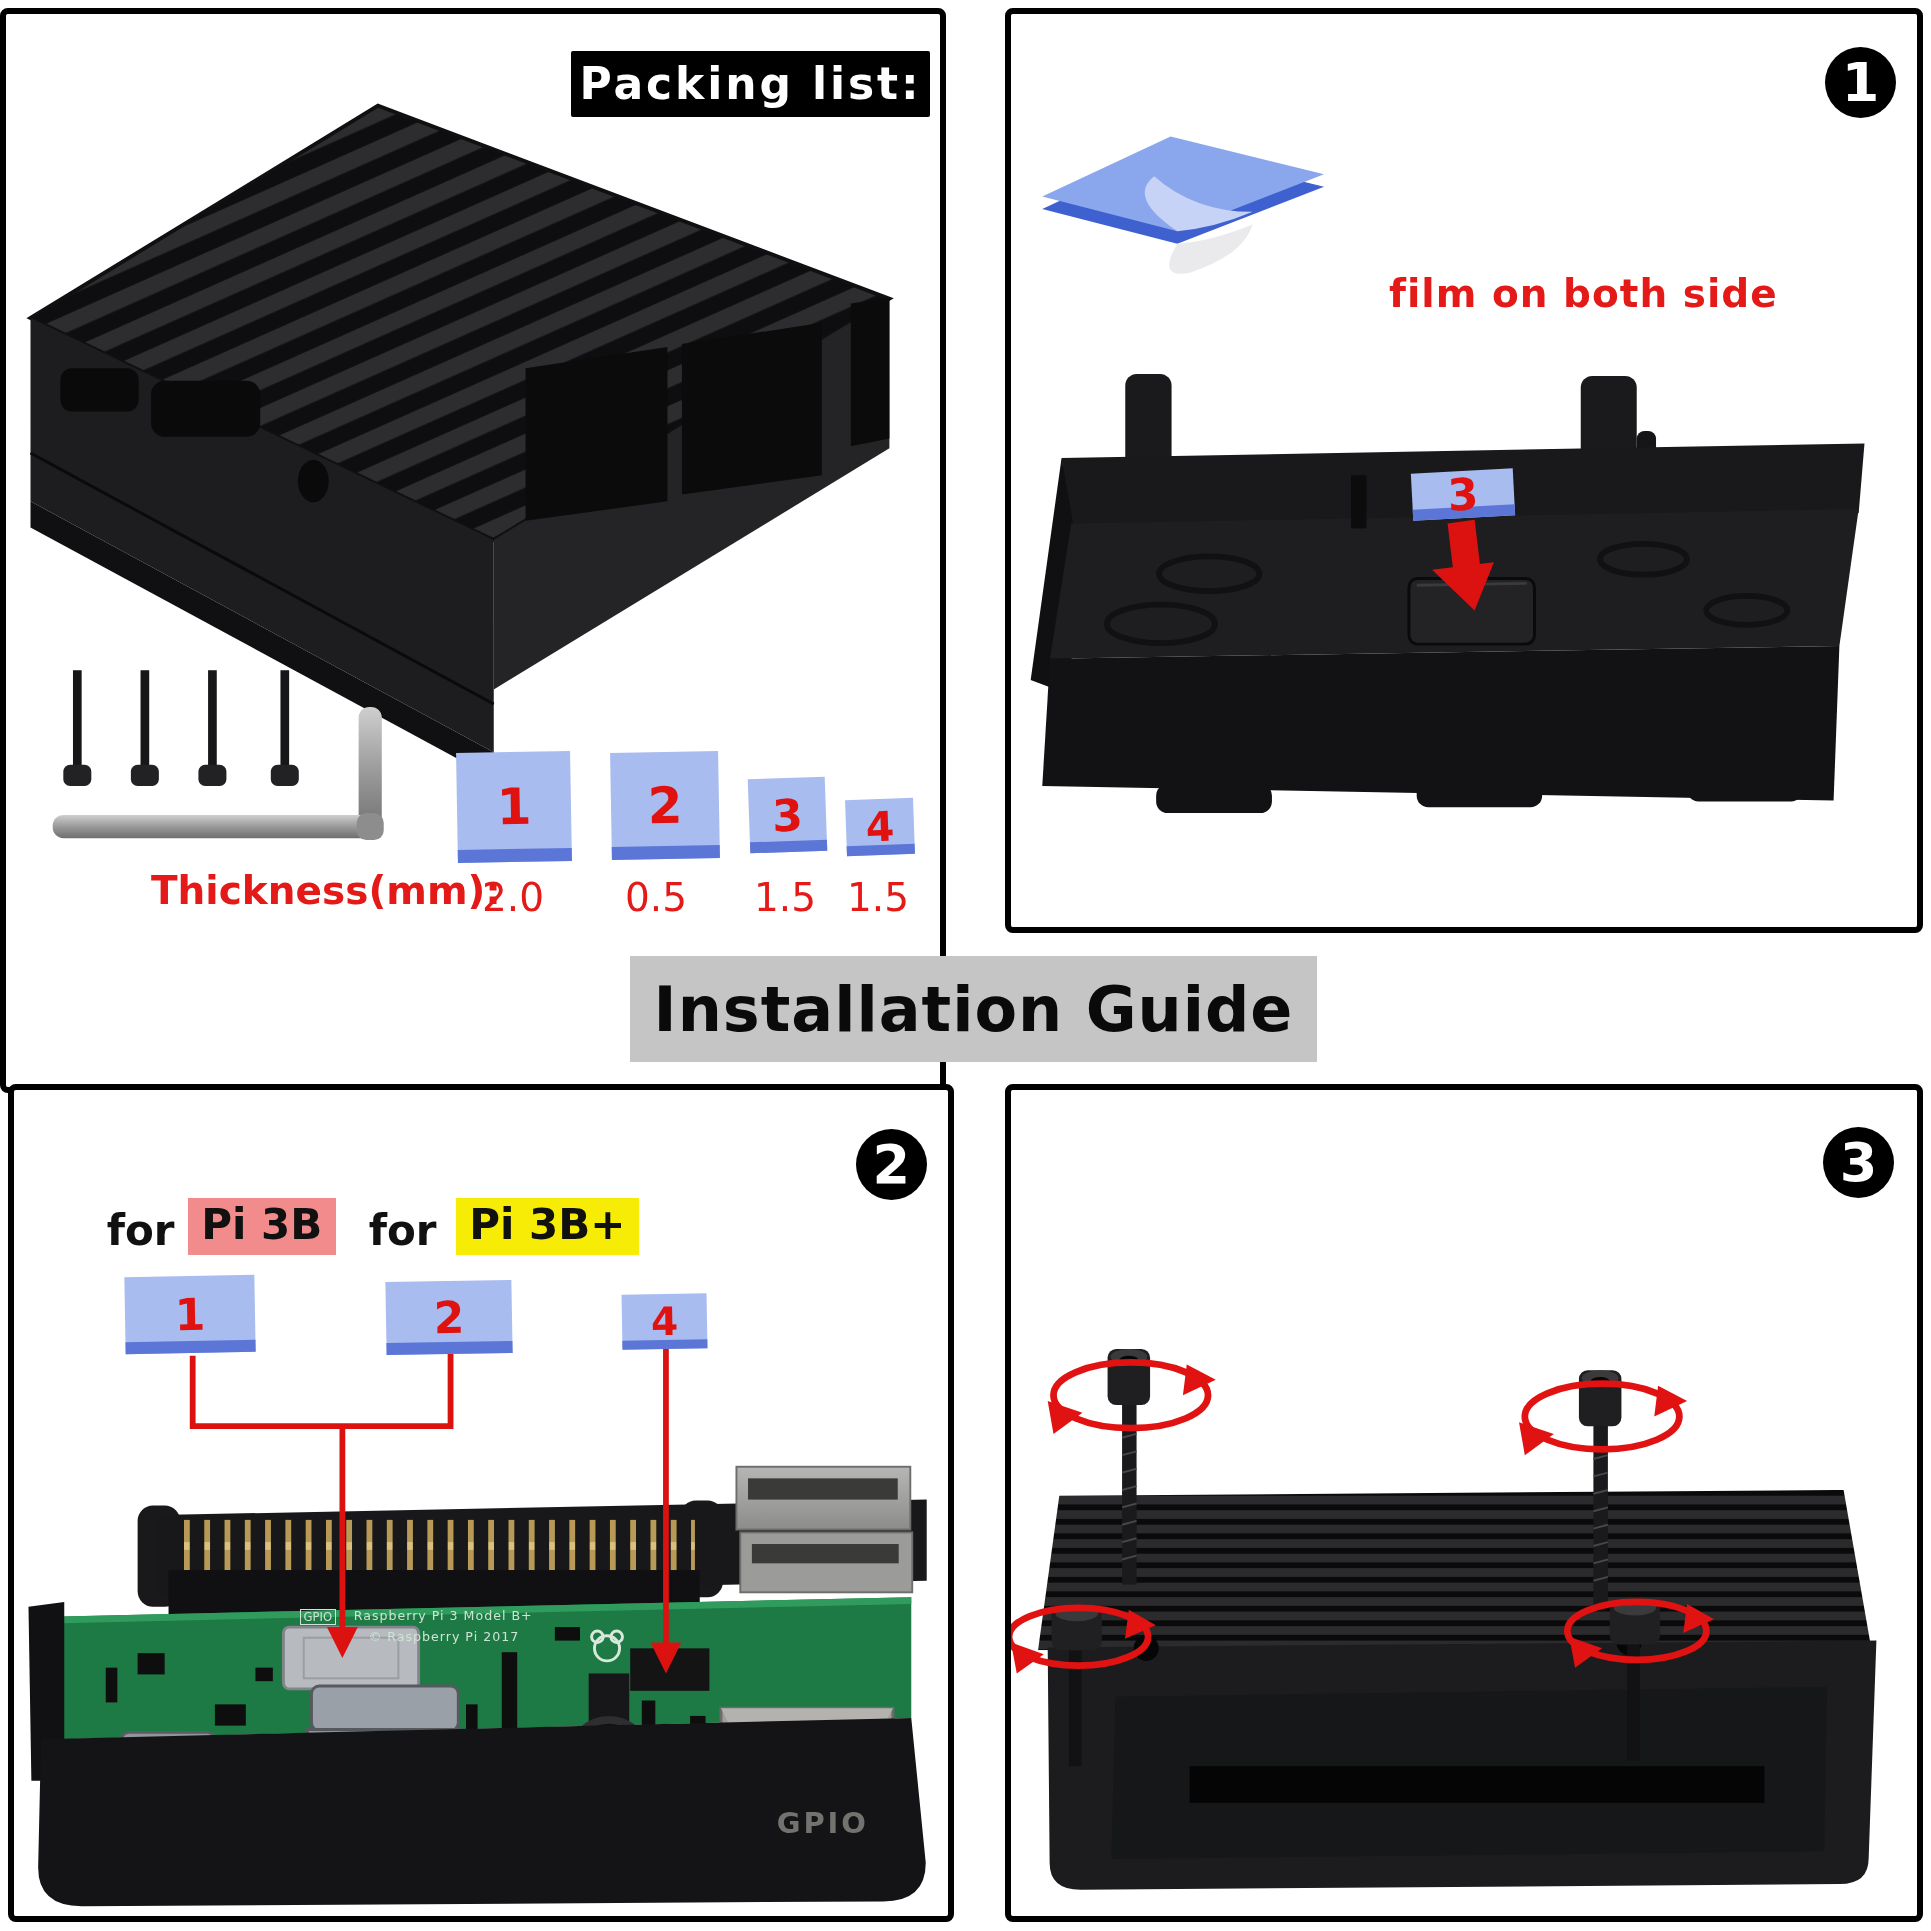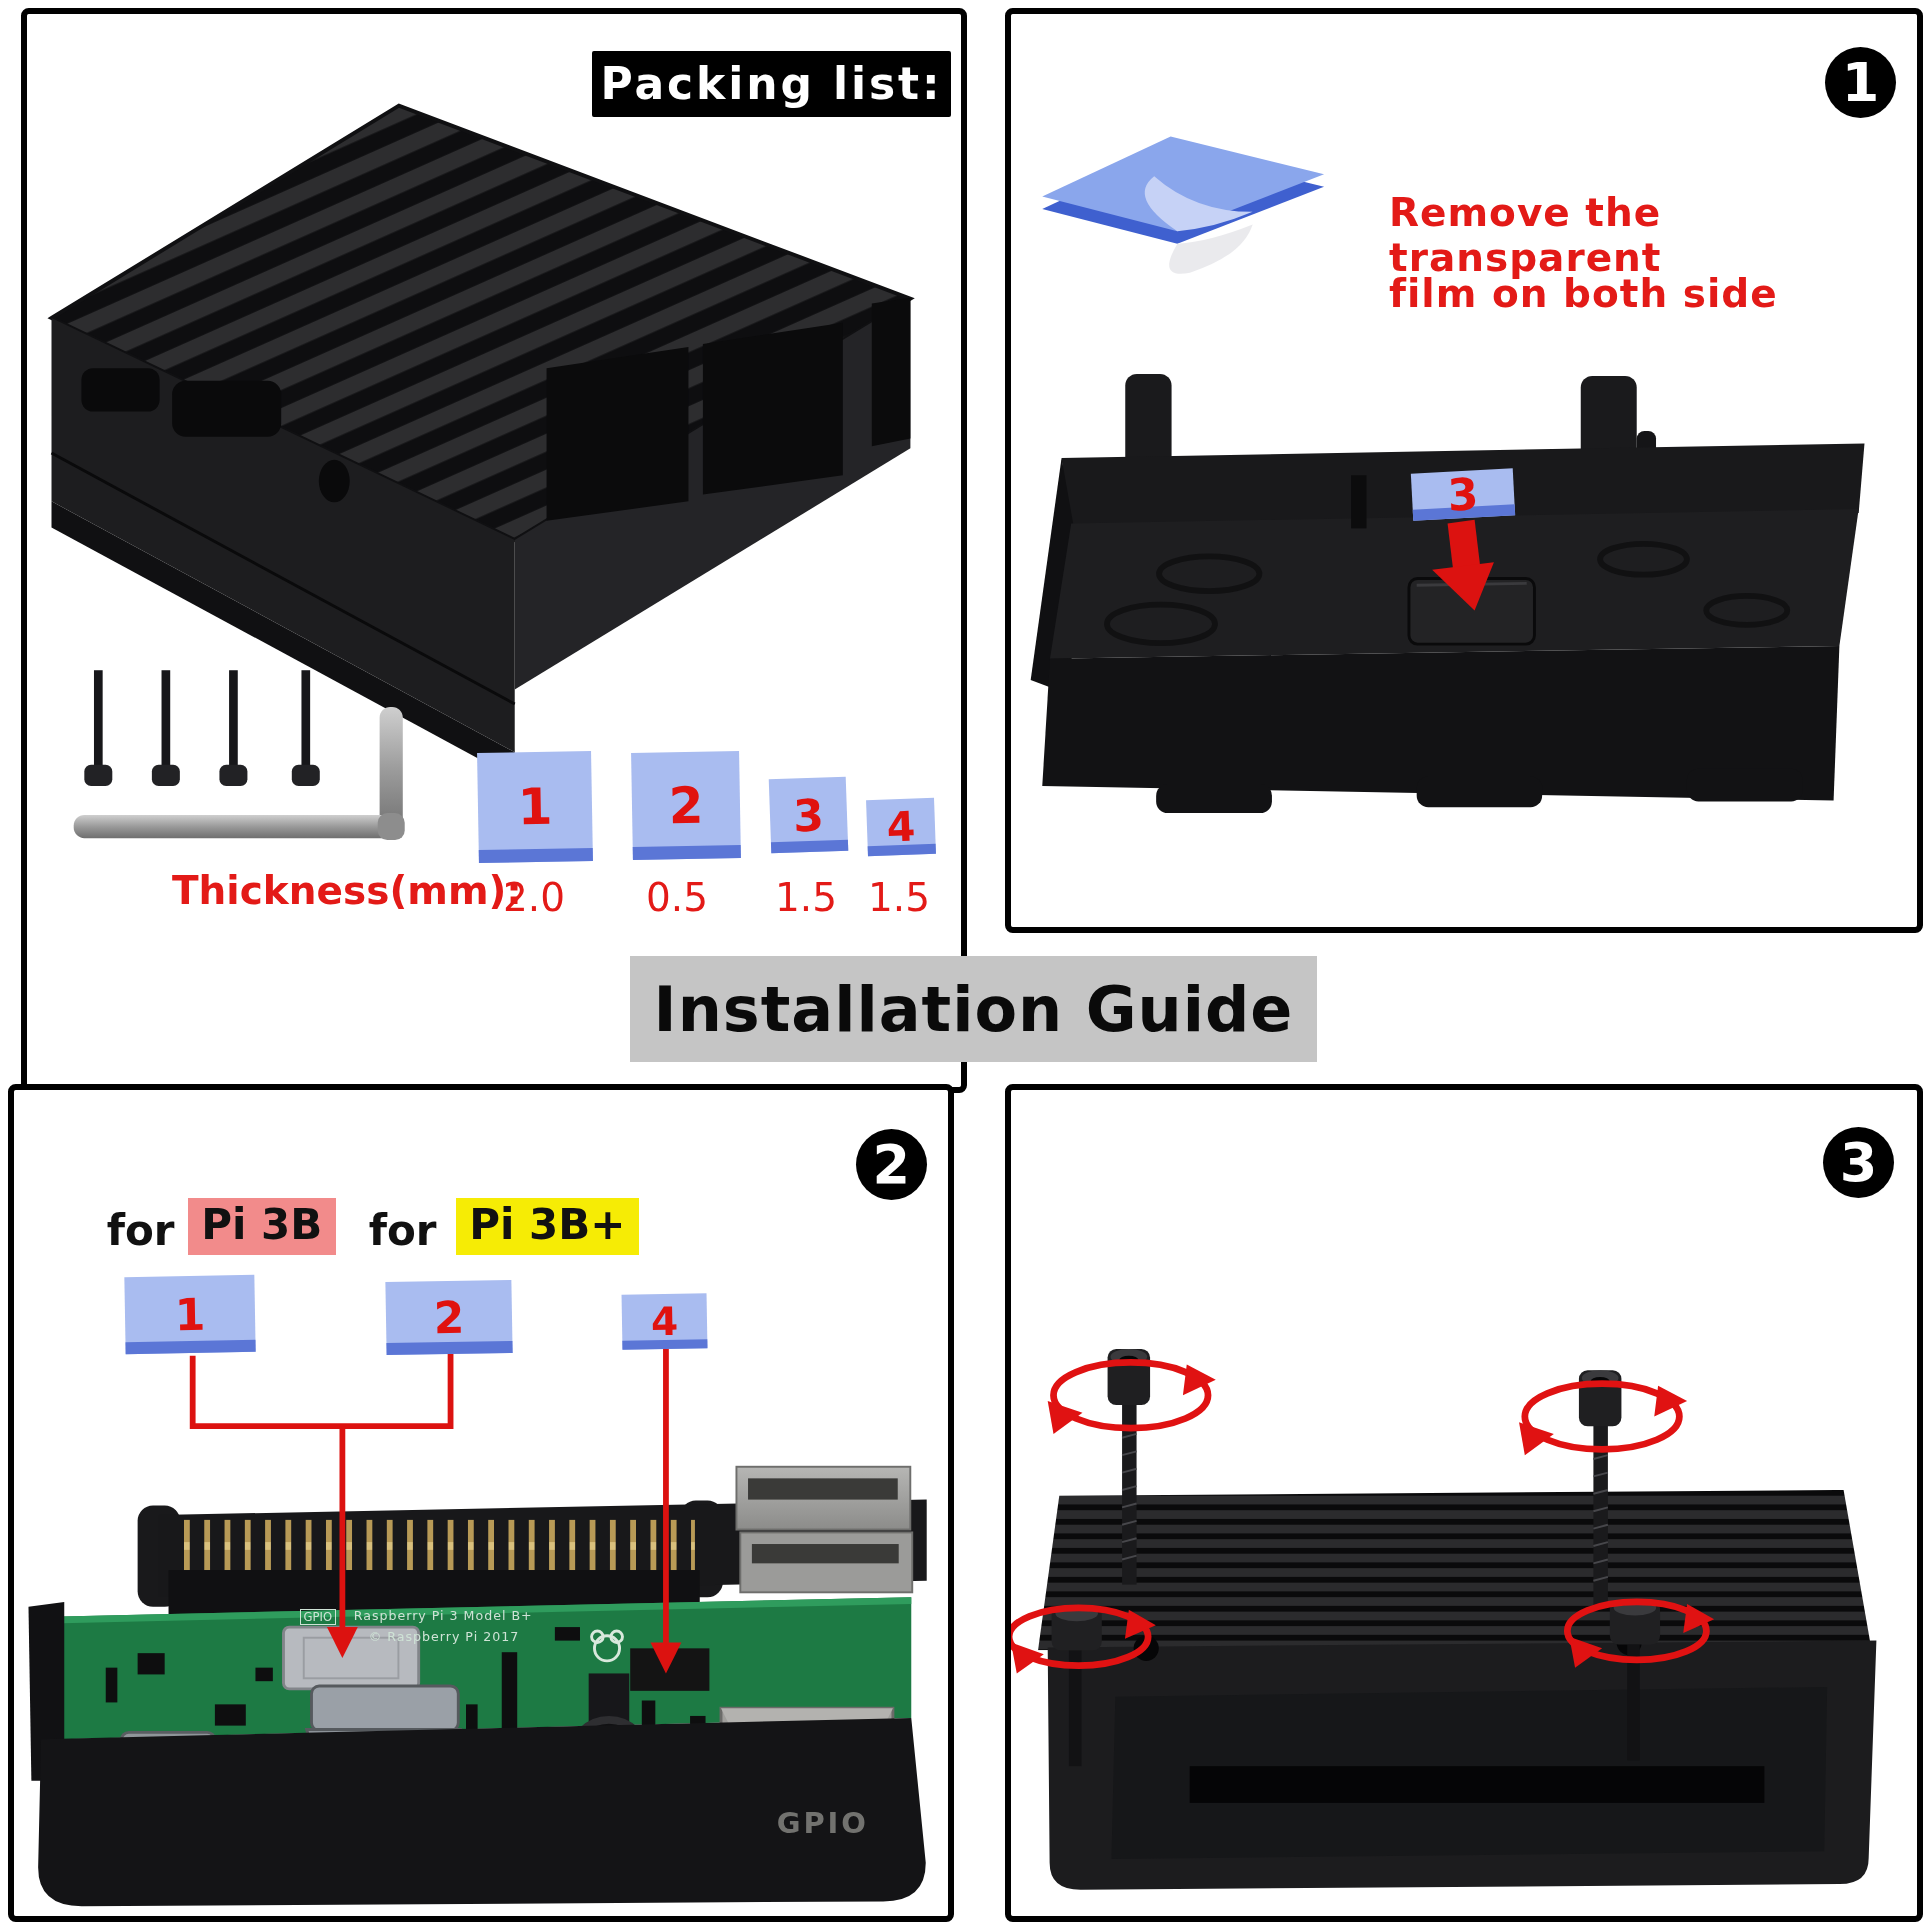--- a/index.html
+++ b/index.html
@@ -1,20 +1,20 @@
 <!DOCTYPE html>
 <html><head>
 <meta charset="utf-8">
 <style>
   html,body{margin:0;padding:0;background:#ffffff;}
   .canvas{position:relative;width:1931px;height:1931px;background:#ffffff;overflow:hidden;
           font-family:"DejaVu Sans","Liberation Sans",sans-serif;}
   .abs{position:absolute;}
   .panel{position:absolute;border:6.8px solid #000;border-radius:7.7px;background:#fff;box-sizing:border-box;}
-  #panel-tl{left:21px;top:7.7px;width:946px;height:1085px;padding-left:29px;}
+  #panel-tl{left:0;top:7.7px;width:946px;height:1085px;padding-left:29px;}
   #panel-tr{left:1005px;top:7.7px;width:918px;height:925px;}
   #panel-bl{left:7.7px;top:1084px;width:946px;height:838px;}
   #panel-br{left:1005px;top:1084px;width:918px;height:838px;}
   .layer{position:absolute;inset:0;}
   .step-badge{position:absolute;width:71px;height:71px;border-radius:50%;background:#000;color:#fff;
       display:flex;align-items:center;justify-content:center;font-size:54px;font-weight:bold;}
   .packing-badge{position:absolute;left:565px;top:37px;width:359px;height:66px;background:#000;color:#fff;
       display:flex;align-items:center;justify-content:center;font-size:44px;font-weight:bold;letter-spacing:2.9px;border-radius:1.9px;}
   .guide-bar{position:absolute;left:630px;top:956px;width:687px;height:106px;background:#c5c5c5;
       display:flex;align-items:center;justify-content:center;font-size:62px;font-weight:bold;color:#0a0a0a;letter-spacing:1px;}
@@ -148,21 +148,20 @@
 
         <g>
           <polygon points="452,528 480,524 486,574 458,578" fill="#dc1210"></polygon>
           <polygon points="436,576 500,568 480,618" fill="#dc1210"></polygon>
         </g>
       </g>
     </svg>
 
     <div class="step-badge" style="right:21px;top:33px;">1</div>
 
-    <div class="abs red-text" style="left:378px;top:176px;font-size:39px;letter-spacing:1px;">Remove the transparent</div>
     <div class="abs red-text" style="left:378px;top:241px;font-size:39px;letter-spacing:1px;margin-top:16px;">film on both side</div>
 
     <div class="pad" style="left:401px;top:457px;width:102px;height:47px;font-size:44px;transform:rotate(-3deg);">
       <div class="edge" style="height:10.6px;"></div>
         <span>3</span>
     </div>
   </div>
 
   <div class="guide-bar">Installation Guide</div>
 

